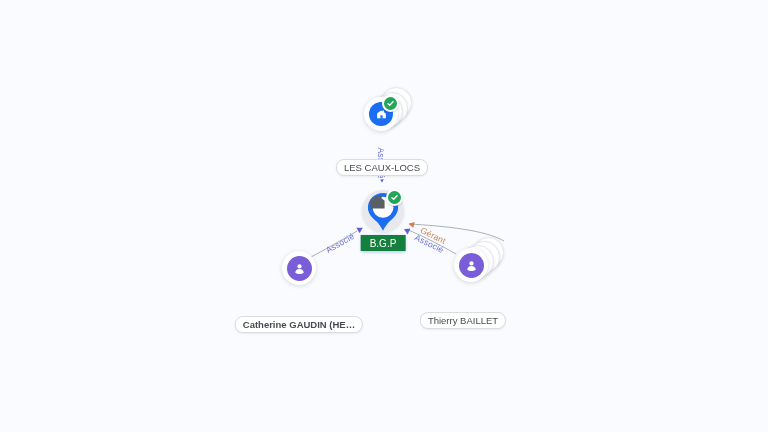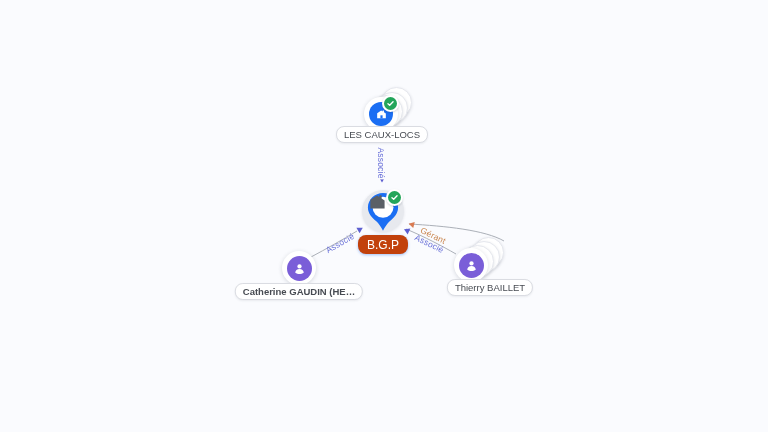--- a/index.html
+++ b/index.html
@@ -66,28 +66,29 @@
     position:absolute;
     transform:translateX(-50%);
     background:#fff;
     border:1px solid #dadce2;
     border-radius:8px;
     padding:2px 7px;
     font-size:9.5px;
     color:#474b52;
     white-space:nowrap;
     box-shadow:0 1px 2px rgba(40,50,70,.08);
+    margin-top:33px;
   }
   .node-pill-focus{
     position:absolute;
     transform:translateX(-50%);
-    background:#c2410c;
-    border-radius:8px;
+    background:#15803d;
+    border-radius:0;
     padding:2.5px 9px;
-    font-size:12px;
+    font-size:10px;
     color:#fff;
     white-space:nowrap;
     box-shadow:0 1px 3px rgba(27,110,243,.4);
   }
 </style>
 </head>
 <body>
 
 <div id="canvas">
 
@@ -166,16 +167,16 @@
     <div class="circle stack-circle" style="left:468px;top:241px;width:32px;height:32px;"></div>
     <div class="circle stack-circle" style="left:461px;top:245px;width:33px;height:33px;"></div>
     <div class="circle node-circle" style="left:454px;top:248px;width:34px;height:34px;">
       <div class="inner-disc inner-purple" style="width:25px;height:25px;">
         <svg width="15" height="15" viewBox="0 0 24 24">
           <circle cx="12" cy="8.6" r="3.4" fill="#fff"></circle>
           <path d="M5.2 18.8 c0-3.8 3-6.2 6.8-6.2 s6.8 2.4 6.8 6.2 c-2 1.5-4.4 2.1-6.8 2.1 s-4.8-.6-6.8-2.1 z" fill="#fff"></path>
         </svg>
       </div>
     </div>
-    <div class="node-pill" style="left:490px;top:279px;">Thierry BAILLET</div>
+    <div class="node-pill" style="left:463px;top:279px;">Thierry BAILLET</div>
   </div>
 
 </div>
 
 </body></html>

